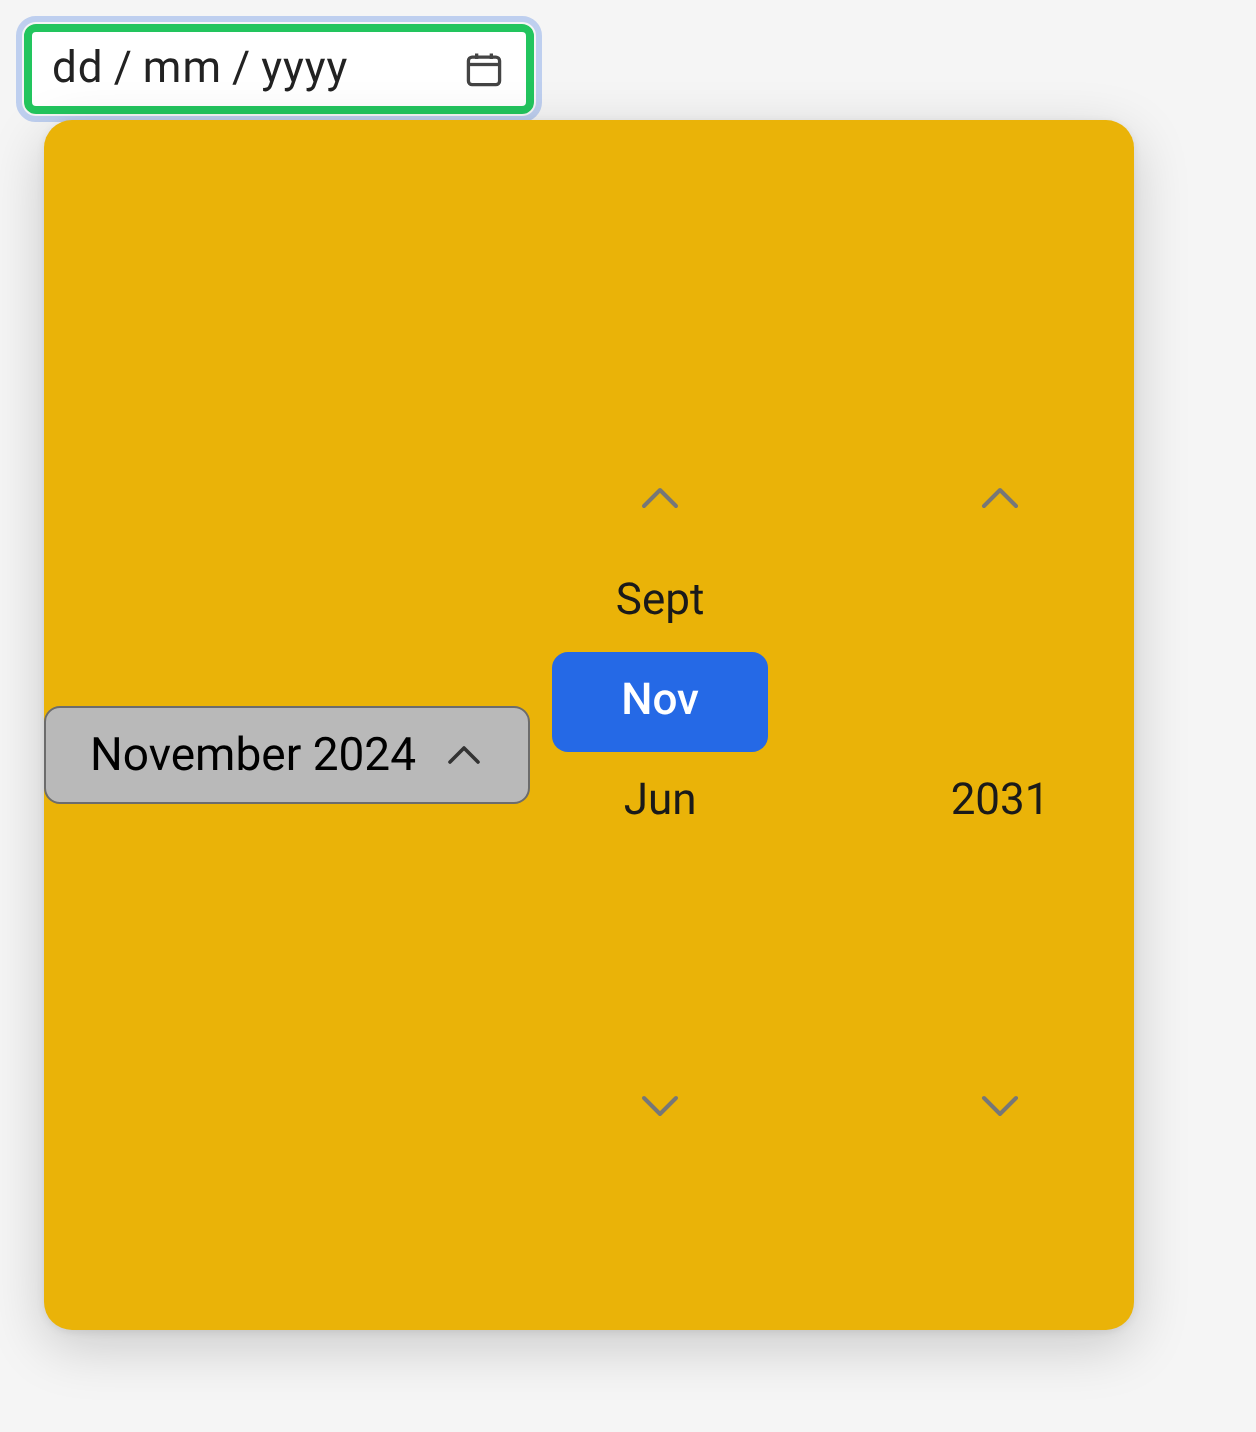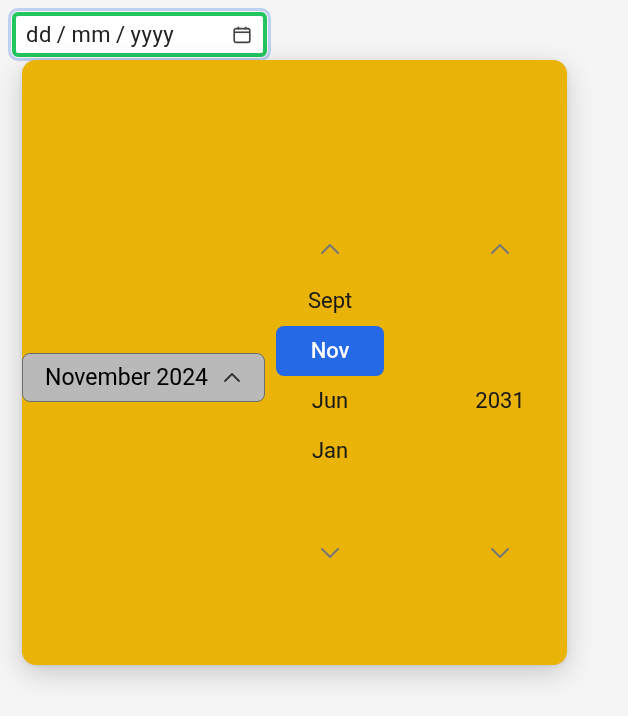--- a/index.html
+++ b/index.html
@@ -153,21 +153,20 @@
     <div class="spinner-col">
       <div class="spin-btn">
         <svg width="24" height="16" viewBox="0 0 24 16" fill="none" stroke="#777" stroke-width="2" stroke-linecap="round" stroke-linejoin="round">
           <polyline points="4,12 12,4 20,12"></polyline>
         </svg>
       </div>
       <div class="spinner-values">
         <div class="spinner-item">Sept</div>
         <div class="spinner-item selected">Nov</div>
         <div class="spinner-item">Jun</div>
-        <div class="spinner-item">Jan</div>
       </div>
       <div class="spin-btn">
         <svg width="24" height="16" viewBox="0 0 24 16" fill="none" stroke="#777" stroke-width="2" stroke-linecap="round" stroke-linejoin="round">
           <polyline points="4,4 12,12 20,4"></polyline>
         </svg>
       </div>
     </div>
 
     <div class="spinner-col">
       <div class="spin-btn">

